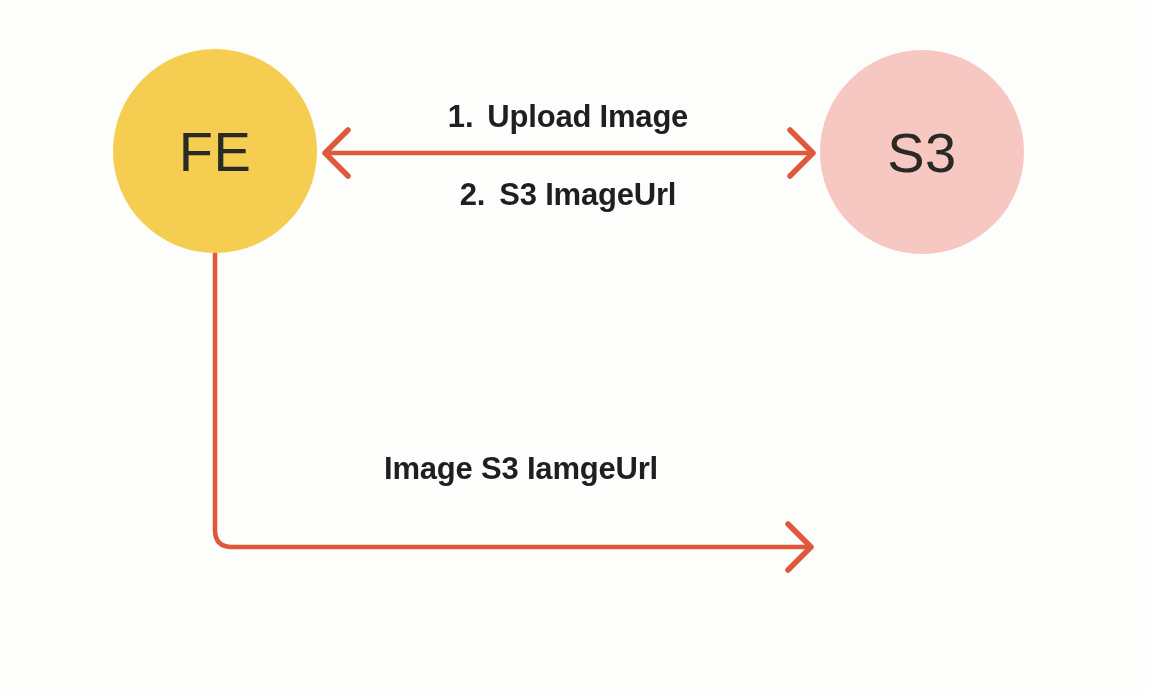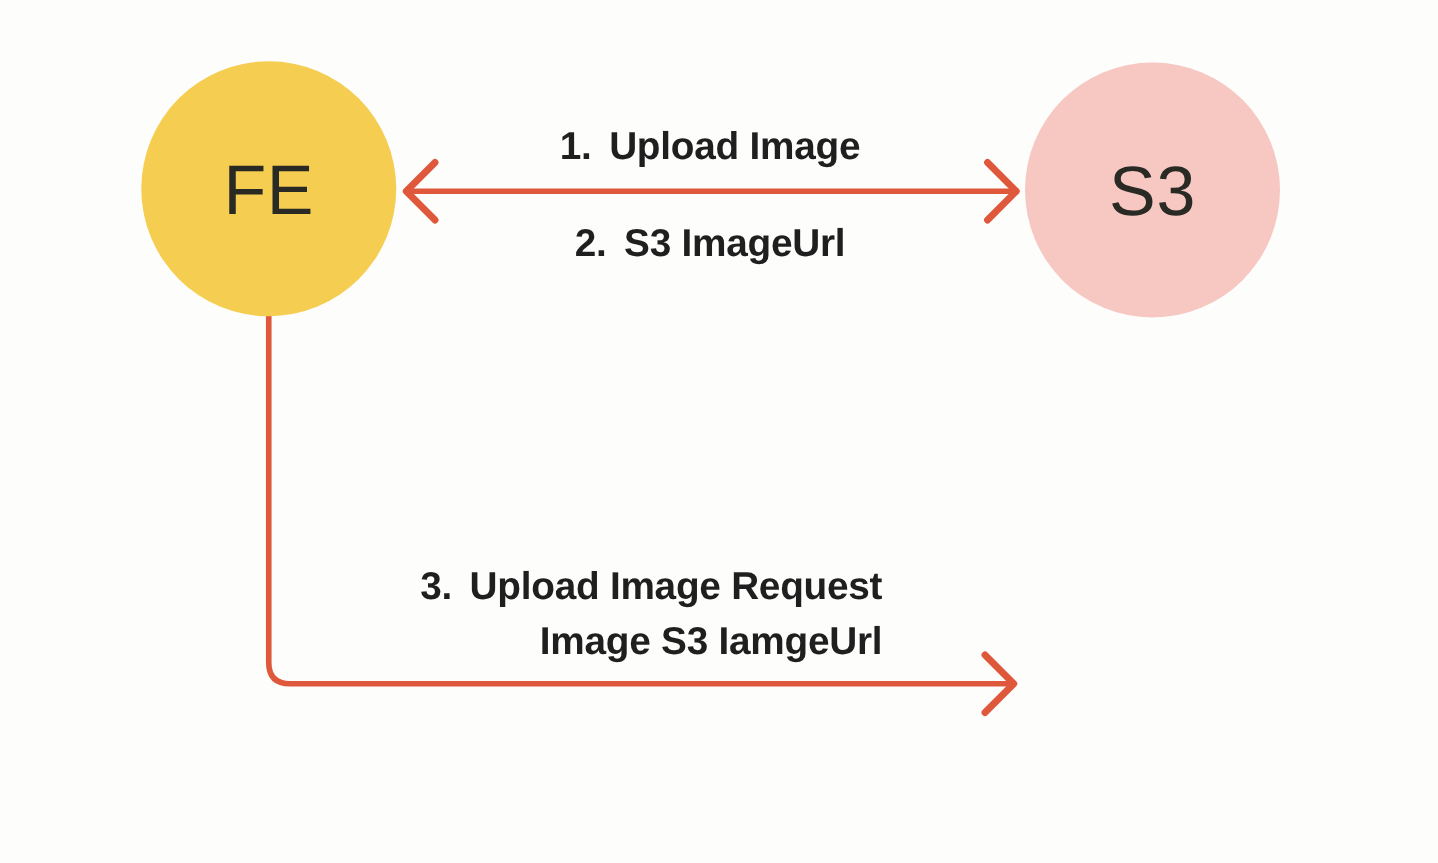--- a/index.html
+++ b/index.html
@@ -42,21 +42,21 @@
   .node-fe{left:113px;top:49px;background:var(--fe);justify-content:center;}
   .node-s3{left:820px;top:50px;background:var(--s3);}
   .node-be{left:820px;top:443px;background:var(--be);}
   .edge-label{
     position:absolute;
     color:var(--ink);
     font-size:31px;
     font-weight:bold;
     letter-spacing:-0.2px;
     white-space:nowrap;
-    text-align:right;
+    text-align:center;
   }
   .edge-label .num{margin-right:14px;}
   .label-1{left:568px;top:99px;transform:translateX(-50%);}
   .label-2{left:568px;top:177px;transform:translateX(-50%);}
   .label-3{left:521px;top:447px;transform:translateX(-50%);line-height:44px;}
 </style>
 </head>
 <body>
 
 <div class="canvas">
@@ -80,19 +80,16 @@
 
   <div class="edge-label label-1">
     <span class="num">1.</span><span>Upload Image</span>
   </div>
 
   <div class="edge-label label-2">
     <span class="num">2.</span><span>S3 ImageUrl</span>
   </div>
 
   <div class="edge-label label-3">
-    <div>
-      <span class="num">3.</span><span>Upload Image Request</span>
-    </div>
     <div>Image S3 IamgeUrl</div>
   </div>
 
 </div>
 
 </body></html>

